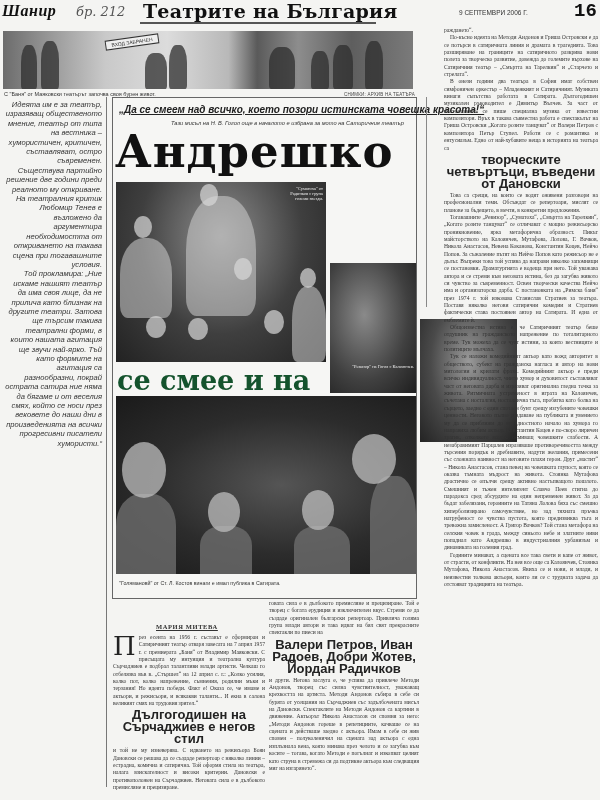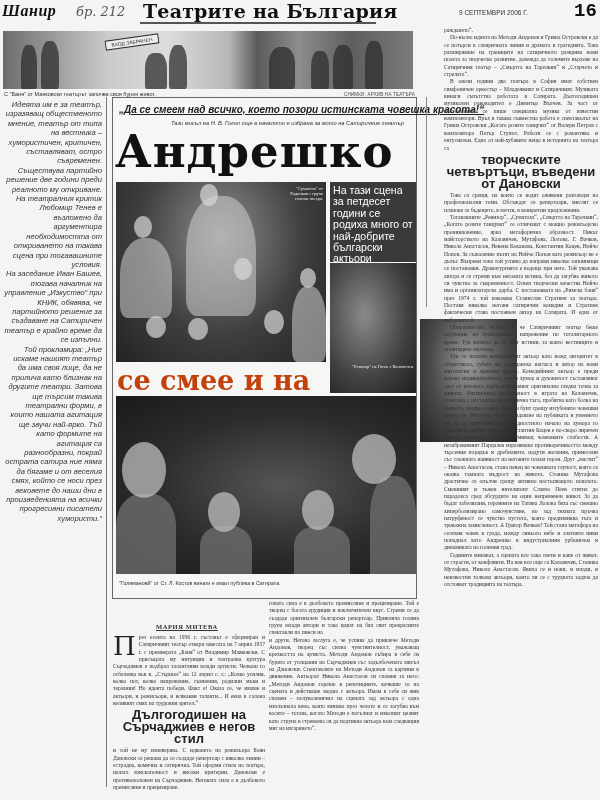--- a/index.html
+++ b/index.html
@@ -36,21 +36,21 @@
   .headline { position: absolute; left: 2px; top: 30px; font-family: "DejaVu Serif", serif; font-weight: bold; font-size: 45px; letter-spacing: 1px; color: #111; line-height: 48px; }
   .photo.big { left: 3px; top: 84px; width: 210px; height: 180px; background: radial-gradient(ellipse at 50% 30%, #8e8e8e 0%, #3f3f3f 55%, #222 100%); }
   .photo.big .fig { position: absolute; background: #cfcfcf; border-radius: 45% 45% 15% 15%; opacity: .55; }
   .photo.big .head { position: absolute; background: #d8d8d8; border-radius: 50%; opacity: .7; }
   .sumatoha-cap { position: absolute; left: 168px; top: 88px; width: 42px; font-family: "Liberation Serif", serif; font-size: 4.5px; line-height: 5px; color: #eee; text-align: right; }
 
   .sidebox { position: absolute; left: 217px; top: 84px; width: 86px; height: 80px; background: #3a3a3a; color: #fff; font-family: "Liberation Sans", sans-serif; font-size: 10.6px; line-height: 11.4px; padding: 3px 3px; }
   .photo.side { left: 217px; top: 165px; width: 86px; height: 130px; background: radial-gradient(ellipse at 40% 40%, #8a8a8a 0%, #404040 60%, #1e1e1e 100%); }
   .revizor-cap { position: absolute; left: 235px; top: 266px; width: 66px; font-family: "Liberation Serif", serif; font-size: 4.5px; line-height: 5px; color: #eee; text-align: right; }
 
-  .headline2 { position: absolute; left: 4px; top: 268px; font-family: "DejaVu Serif", serif; font-weight: bold; font-size: 27px; line-height: 29px; color: #c2410c; }
+  .headline2 { position: absolute; left: 4px; top: 268px; font-family: "DejaVu Serif", serif; font-weight: bold; font-size: 27px; line-height: 29px; color: #14532d; }
   .photo.wide { left: 3px; top: 298px; width: 300px; height: 178px; background: radial-gradient(ellipse at 55% 50%, #555 0%, #2c2c2c 55%, #1a1a1a 100%); }
   .photo.wide .head { position: absolute; background: #bdbdbd; border-radius: 50%; opacity: .75; }
   .photo.wide .body { position: absolute; background: #6d6d6d; border-radius: 40% 40% 0 0; opacity: .8; }
   .wide-cap { position: absolute; left: 6px; top: 482px; font-family: "Liberation Sans", sans-serif; font-size: 5.3px; color: #333; white-space: nowrap; }
 
   
   .byline { position: absolute; left: 156px; top: 623px; font-family: "Liberation Serif", serif; font-size: 6.5px; font-weight: bold; letter-spacing: 0.6px; color: #333; text-decoration: underline; }
   .art { position: absolute; font-family: "Liberation Serif", serif; font-size: 5.6px; line-height: 7.35px; text-align: justify; color: #333; }
   .art p { text-indent: 6px; }
   .dropcap { float: left; font-family: "DejaVu Serif", serif; font-size: 26px; line-height: 22px; margin: 1px 3px 0 0; color: #222; }
@@ -84,21 +84,20 @@
   <div class="fig" style="left:330px;top:14px;width:20px;height:44px;"></div>
   <div class="fig" style="left:362px;top:10px;width:18px;height:48px;"></div>
 </div>
 <div class="caption" style="left:4px;top:91px;">С "Баня" от Маяковски театърът започва своя бурен живот.</div>
 <div class="credit" style="left:344px;top:92px;">СНИМКИ: АРХИВ НА ТЕАТЪРА</div>
 
 <div class="left-col">
   <p>Идеята им е за театър, изразяващ общественото мнение, театър от типа на вестника – хумористичен, критичен, съставляват, остро съвременен.</p>
   <p>Съществува партийно решение две години преди реалното му откриване.</p>
   <p>На театралния критик Любомир Тенев е възложено да аргументира необходимостта от откриването на такава сцена при тогавашните условия.</p>
-  <p>На заседание Иван Башев, тогава началник на управление „Изкуство“ при КНИК, обявява, че партийното решение за създаване на Сатиричен театър е крайно време да се изпълни.</p>
   <p>Той прокламира: „Ние искаме нашият театър да има своя лице, да не прилича като близнак на другите театри. Затова ще търсим такива театрални форми, в които нашата агитация ще звучи най-ярко. Тъй като формите на агитация са разнообразни, покрай острата сатира ние няма да бягаме и от веселия смях, който се носи през вековете до наши дни в произведенията на всички прогресивни писатели хумористи.“</p>
 </div>
 <div class="vline"></div>
 
 <div class="box">
   <div class="quote">„Да се смеем над всичко, което позори истинската човешка красота!“</div>
   <div class="subquote">Тази мисъл на Н. В. Гогол още в началото е избрана за мото на Сатиричния театър</div>
   <div class="headline">Андрешко</div>
 
   <div class="photo big">
@@ -108,21 +107,20 @@
     <div class="fig" style="left:4px;top:56px;width:52px;height:80px;"></div>
     <div class="head" style="left:118px;top:76px;width:18px;height:22px;"></div>
     <div class="head" style="left:184px;top:86px;width:16px;height:20px;"></div>
     <div class="fig" style="left:176px;top:104px;width:34px;height:76px;"></div>
     <div class="head" style="left:30px;top:134px;width:20px;height:22px;"></div>
     <div class="head" style="left:72px;top:136px;width:20px;height:22px;"></div>
     <div class="head" style="left:148px;top:128px;width:20px;height:24px;"></div>
   </div>
   <div class="sumatoha-cap">"Суматоха" от Радичков с група големи звезди.</div>
 
-  <div class="sidebox">На тази сцена за петдесет години се родиха много от най-добрите български актьори</div>
   <div class="photo side"></div>
   <div class="revizor-cap">"Ревизор" на Гогол с Калоянчев.</div>
 
   <div class="headline2">
     <div>се смее и на</div>
     <div>юбилея си</div>
   </div>
 
   <div class="photo wide">
     <div class="body" style="left:0px;top:98px;width:60px;height:80px;"></div>
@@ -142,20 +140,21 @@
 
 <div class="art col-a">
   <span class="dropcap">П</span>
   <span>рез есента на 1956 г. съставът е сформиран и Сатиричният театър отваря завесата на 7 април 1957 г. с премиерата „Баня“ от Владимир Маяковски. С присъщата му интуиция и театрална култура Сърчаджиев е подбрал талантливи млади артисти. Челкаш го отбелязва във в. „Стършел“ на 12 април с. г.: „Колко усилия, колко пот, колко напрежение, съмнения, родилни мъки и терзания! Но идеята победи. Факт е! Оказа се, че имаме и актьори, и режисьори, и всякакви таланти... И екна в салона великият смях на трудовия зрител.“</span>
   <div class="subhead">Дългогодишен на Сърчаджиев е негов стил</div>
   <div>и той не му изневерява. С идването на режисьора Боян Дановски се решава да се създаде репертоар с няколко линии – естрадна, комична и сатирична. Той оформя стила на театъра, налага взискателност и високи критерии. Дановски е противоположен на Сърчаджиев. Неговата сила е в дълбокото премисляне и прецизиране.</div>
 </div>
 
 <div class="art col-b">
   <div>говата сила е в дълбокото премисляне и прецизиране. Той е творец с богата ерудиция и изключителен вкус. Стреми се да създаде оригинален български репертоар. Привлича голяма група млади автори и така идват на бял свят прекрасните спектакли по пиеси на</div>
+  <div class="subhead">Валери Петров, Иван Радоев, Добри Жотев, Йордан Радичков</div>
   <div>и други. Негова заслуга е, че успява да привлече Методи Андонов, творец със силна чувствителност, уважаващ крехкостта на артиста. Методи Андонов събира в себе си бурята от усещания на Сърчаджиев със задълбочената мисъл на Дановски. Спектаклите на Методи Андонов са картини в движение. Актьорът Никола Анастасов си спомня за него: „Методи Андонов гореше в репетициите, качваше се на сцената и действаше заедно с актьора. Имам в себе си жив спомен – полуколеничил на сцената зад актьора с една изплъзнала вена, която минава през челото и се загубва към косите – тогава, когато Методи е погълнат и изкопват целият като струна в стремежа си да подтикне актьора към следващия миг на изгарянето“.</div>
 </div>
 
 <div class="photo right"></div>
 <div class="art col-c">
   <div>раждането“.</div>
   <p>По-късно идеята на Методи Андонов и Гриша Островски е да се потърси в сатиричната линия и драмата в трагедията. Това разширяване на границите на сатиричното разкрива нови полета за творческо развитие, довежда до големите върхове на Сатиричния театър – „Смъртта на Тарелкин“ и „Старчето и стрелата“.</p>
   <p>В онези години два театъра в София имат собствен симфоничен оркестър – Младежкият и Сатиричният. Музиката винаги съпътства работата в Сатирата. Дългогодишен музикален ръководител е Димитър Вълчев. За част от постановките се пише специална музика от известни композитори. Връх в такава съвместна работа е спектакълът на Гриша Островски „Когато розите танцуват“ от Валери Петров с композитора Петър Ступел. Работи се с романтика и ентусиазъм. Едно от най-хубавите неща в историята на театъра са</p>
   <div class="subhead">творческите четвъртъци, въведени от Дановски</div>
   <p>Това са срещи, на които се водят оживени разговори на професионални теми. Обсъждат се репертоари, мислят се планове за бъдещето, в мечти, в конкретни предложения.</p>

